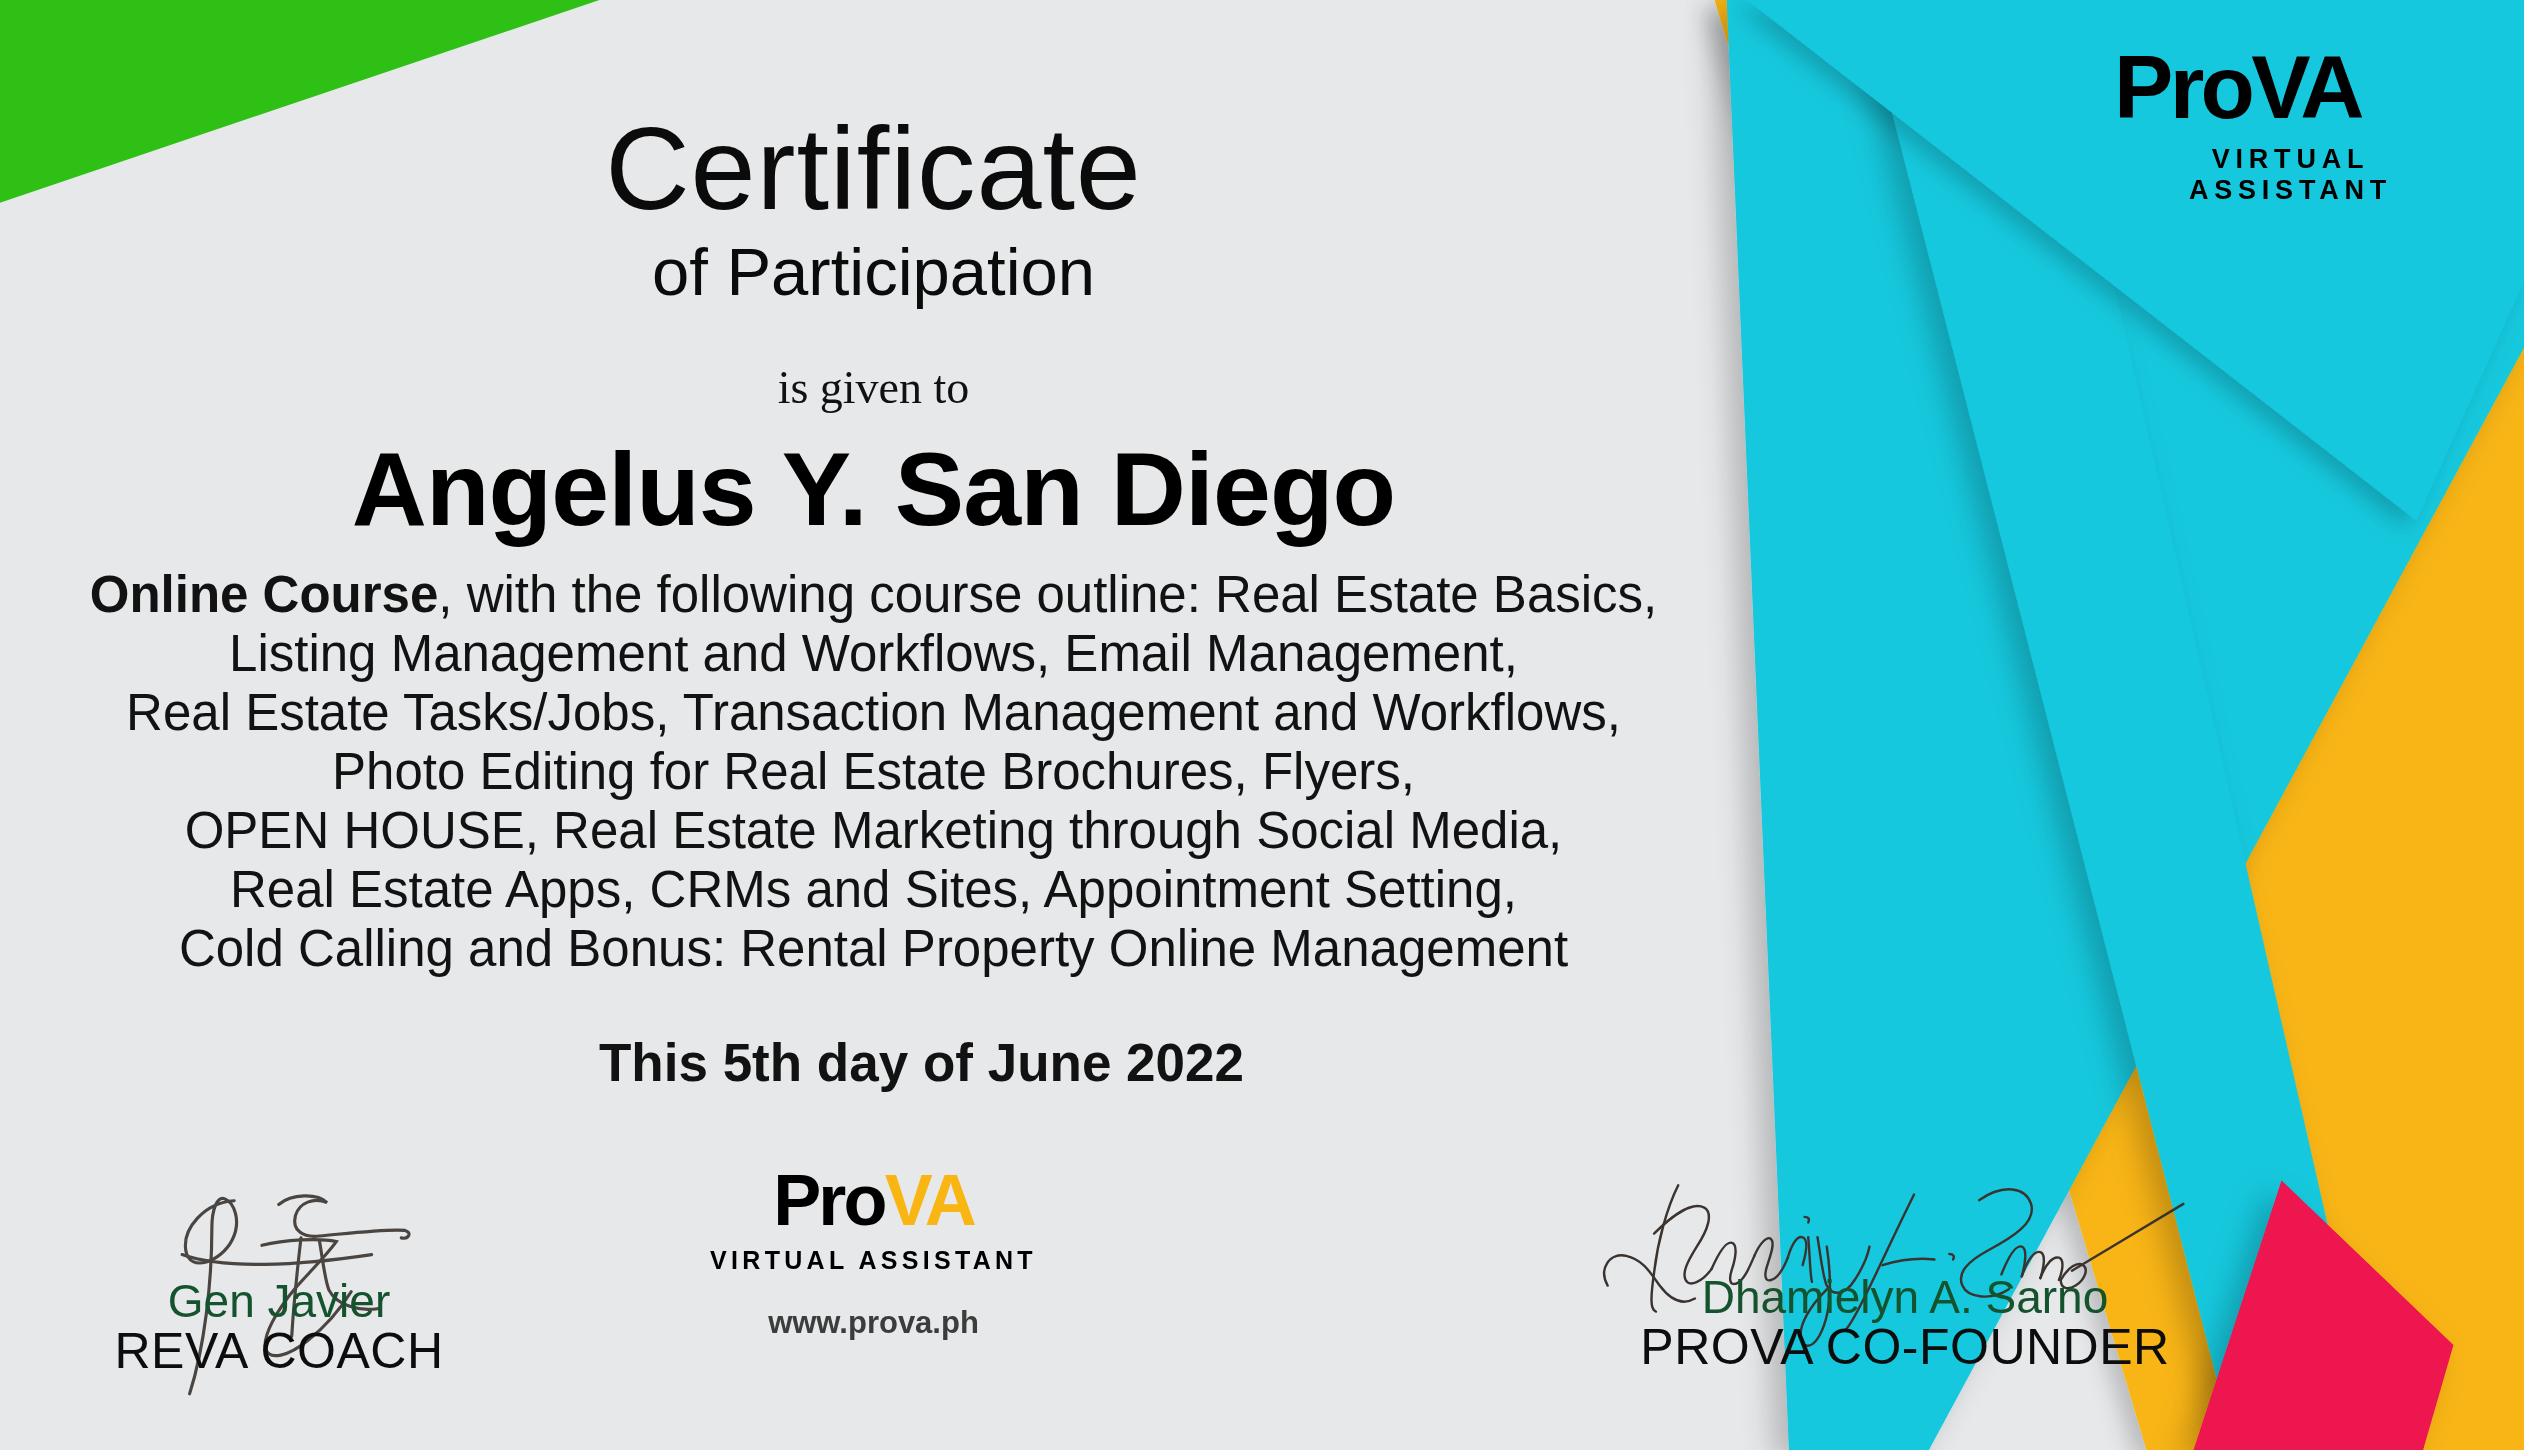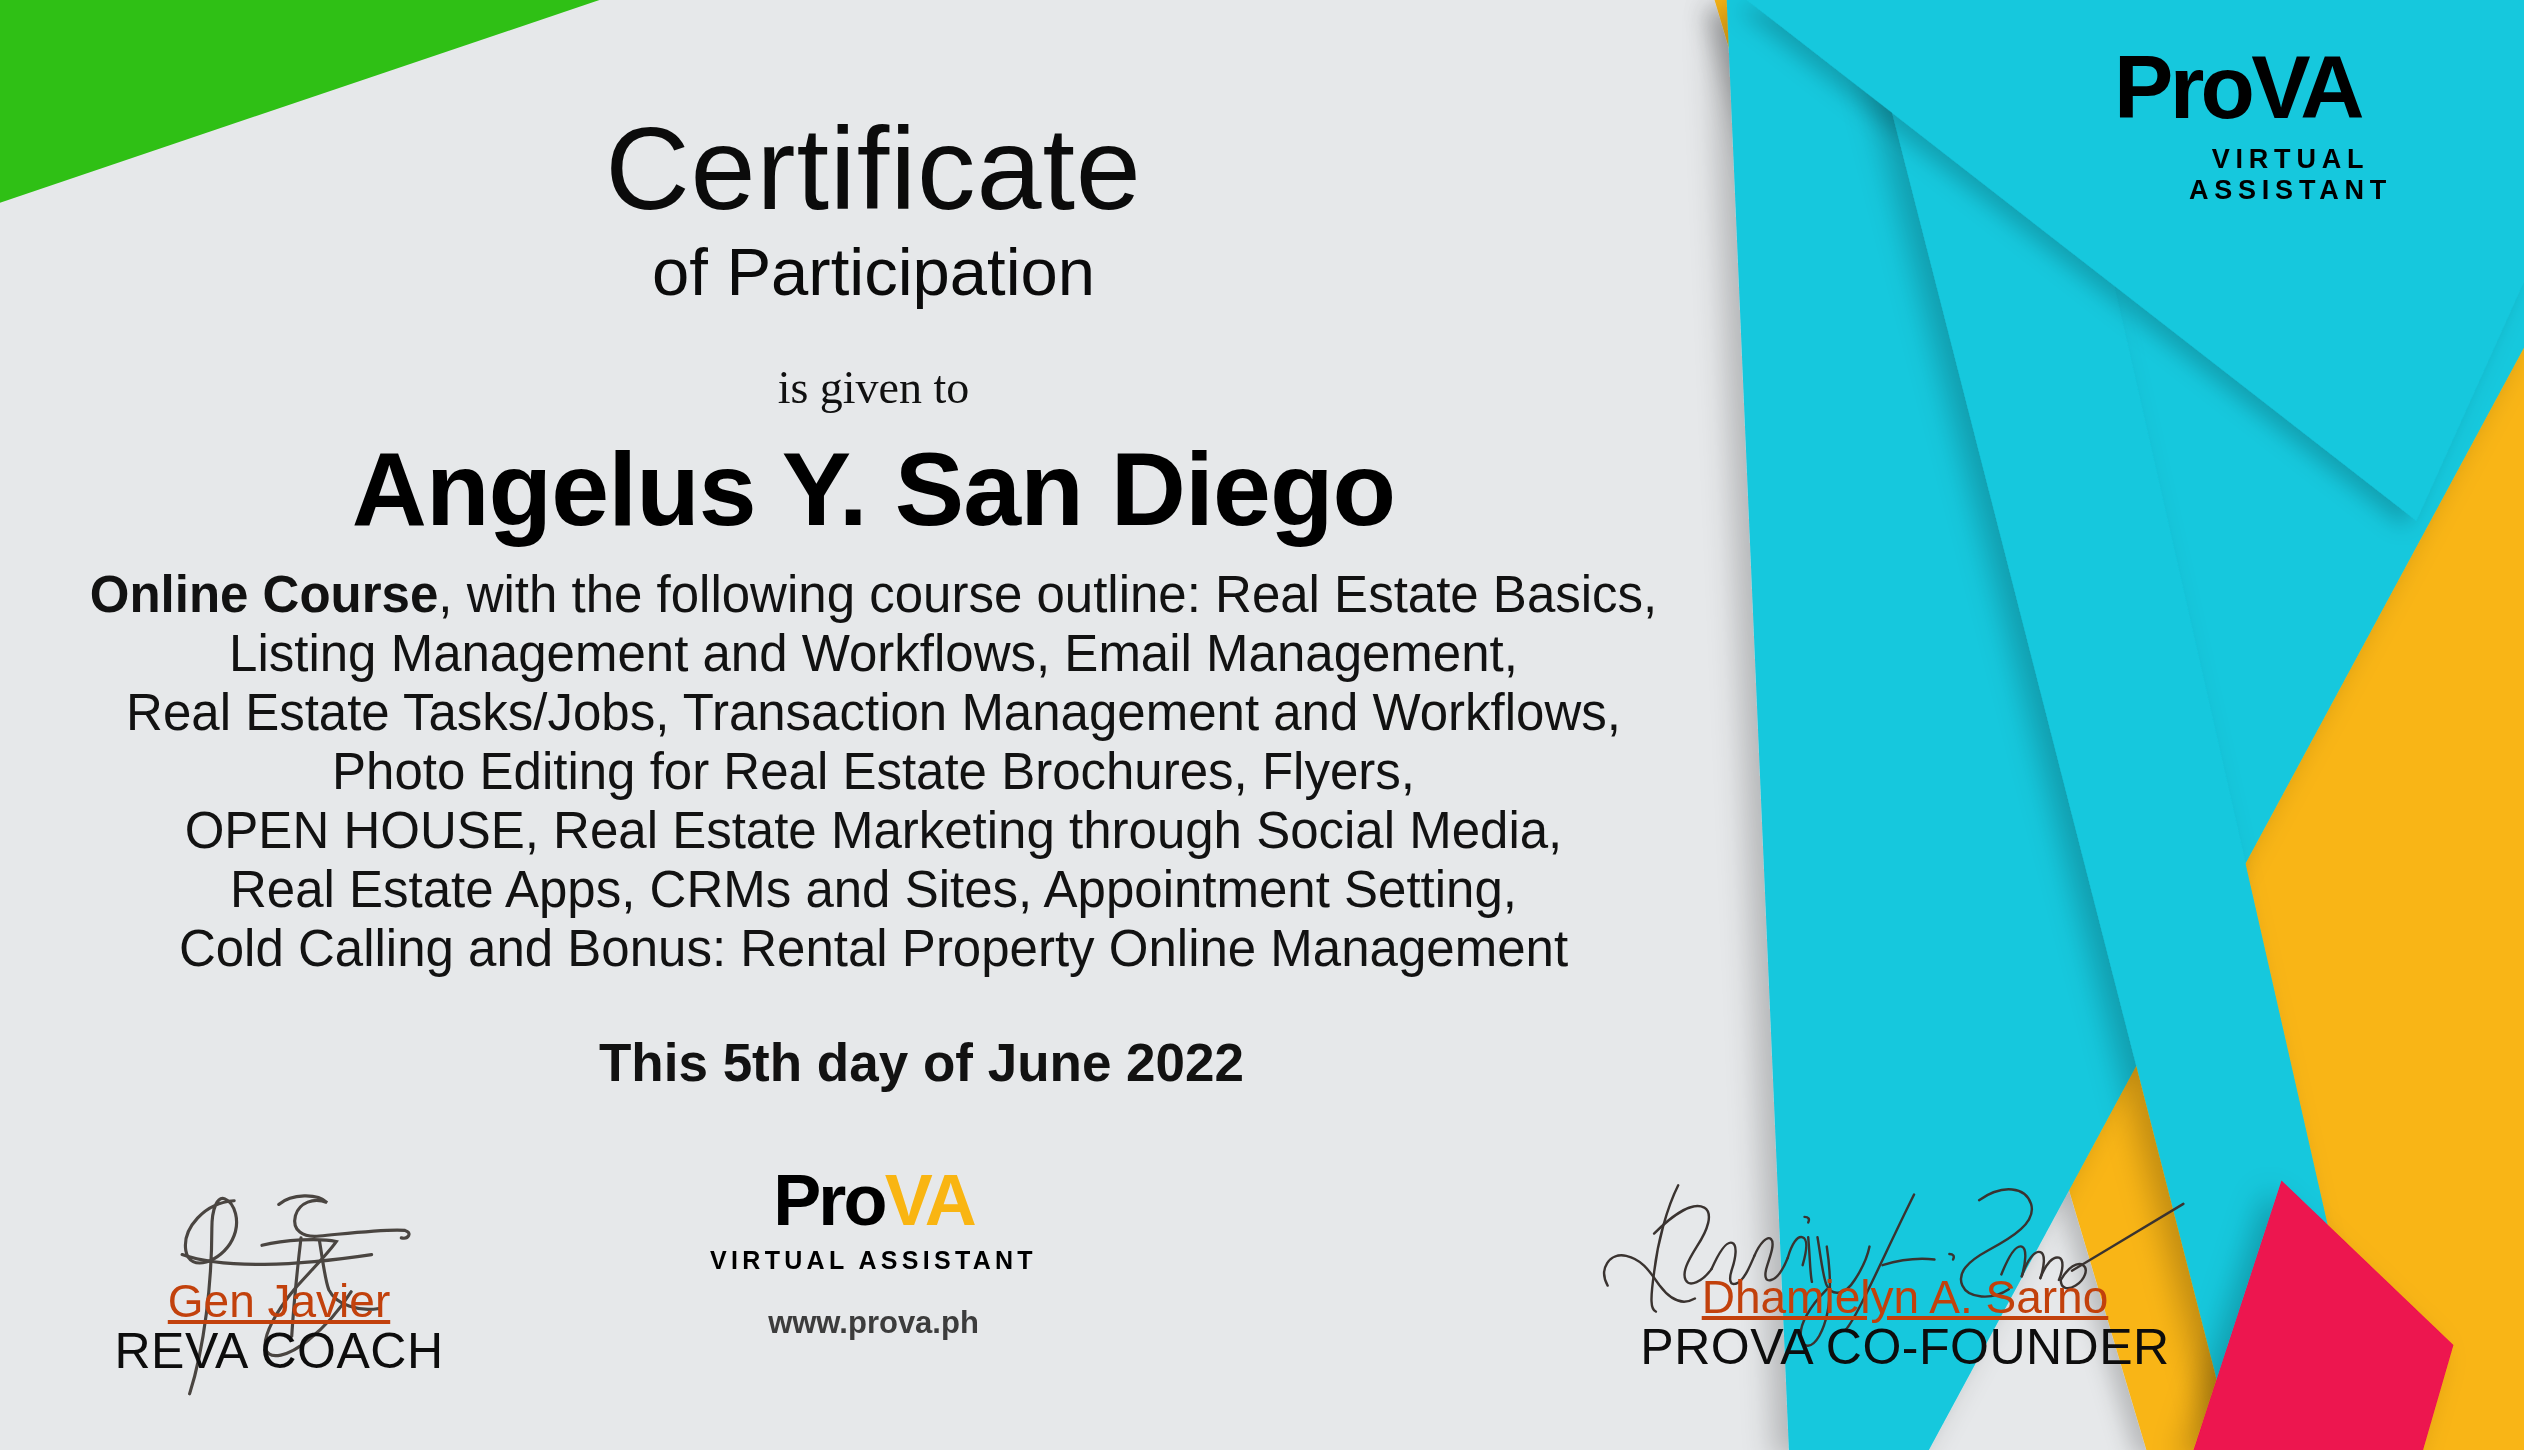--- a/index.html
+++ b/index.html
@@ -82,23 +82,22 @@
   }
 
   
   .sig{
     position:absolute;text-align:center;
   }
   .sig-left{left:56px;top:1189px;width:446px;}
   .sig-right{left:1580px;top:1189px;width:650px;}
   .sig-scribble{position:absolute;pointer-events:none;}
   .sig-name{
-    position:relative;font-size:46px;font-weight:300;color:#c2410c;
+    position:relative;font-size:46px;font-weight:300;color:#14532d;
     line-height:1.02;
-    text-decoration:underline;
   }
   .sig-role{
     position:relative;font-size:50px;font-weight:300;color:#0d0d0d;
     line-height:1.05;letter-spacing:0.5px;
   }
   .sig-left .sig-name{top:89px;}
   .sig-left .sig-role{top:89px;}
   .sig-right .sig-name{top:85px;}
   .sig-right .sig-role{top:85px;}
 

